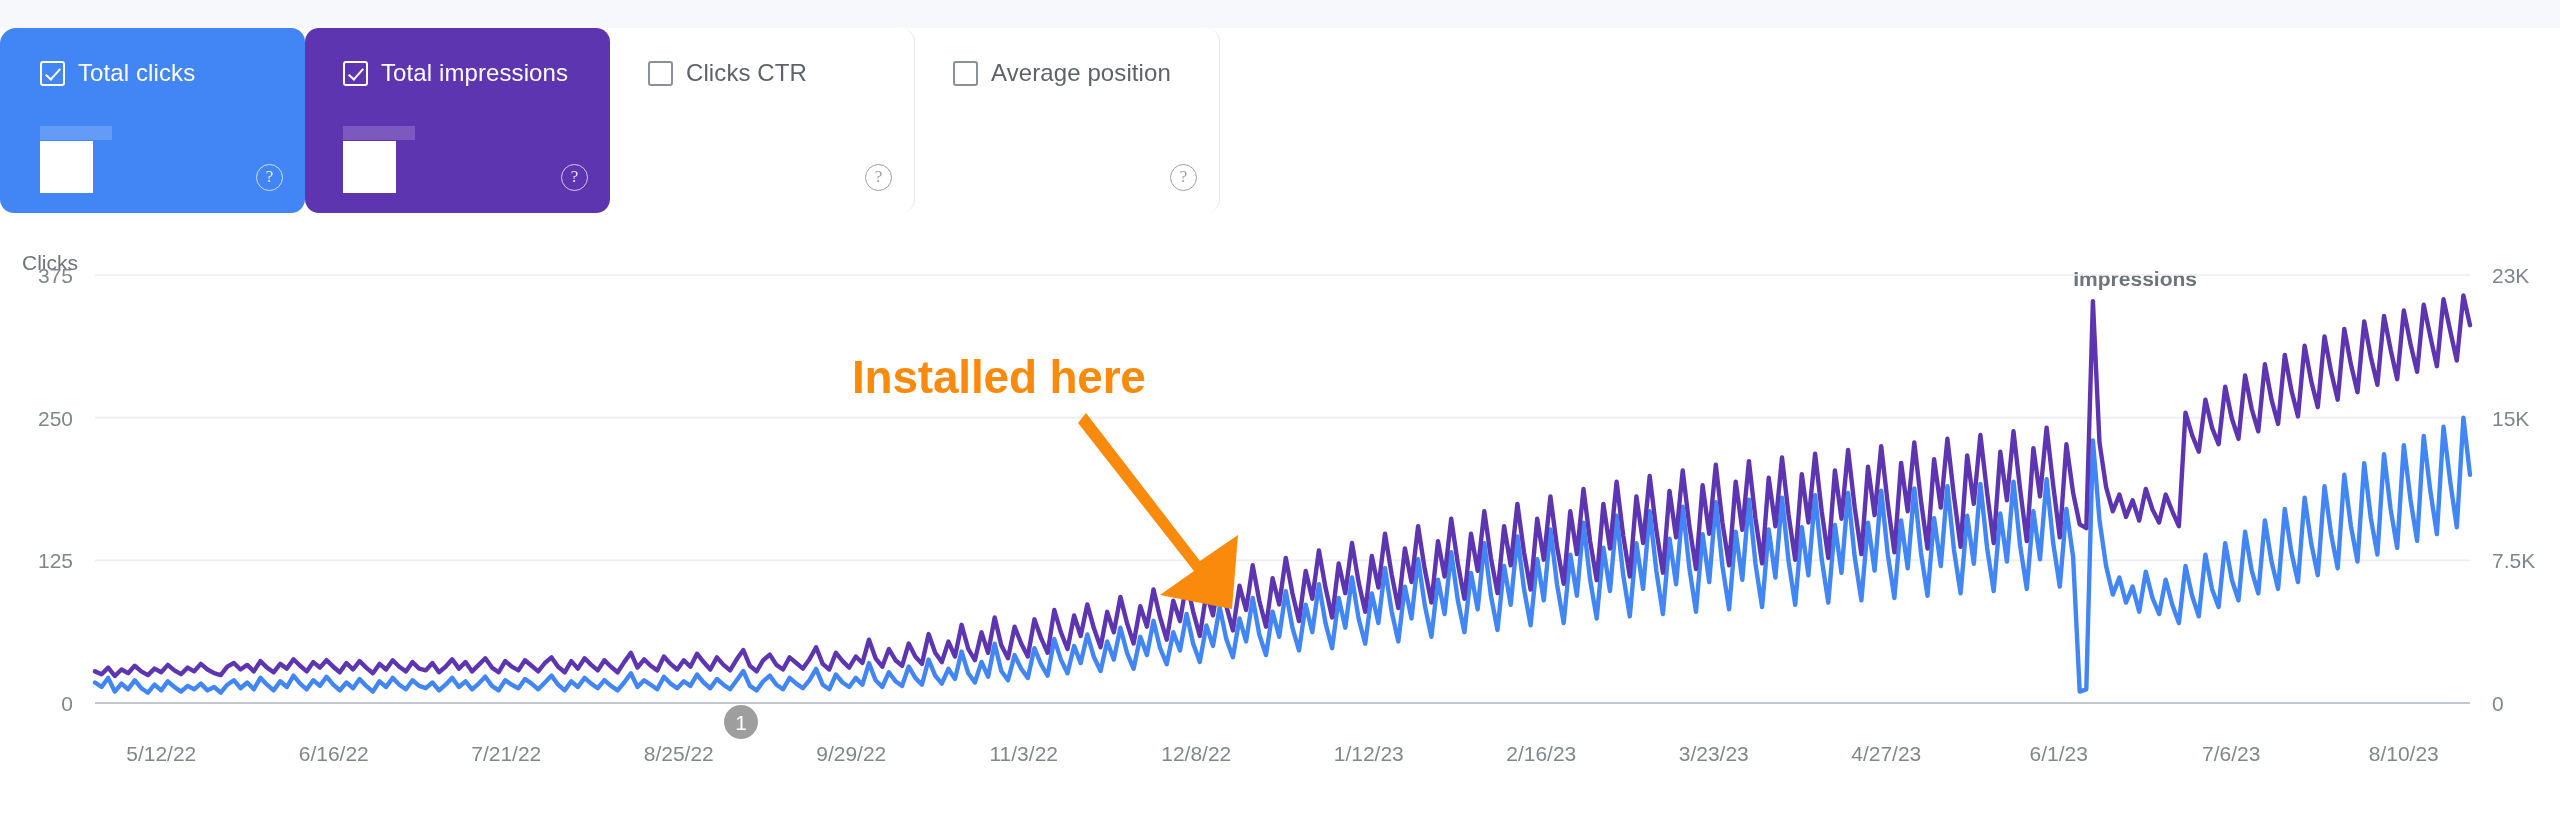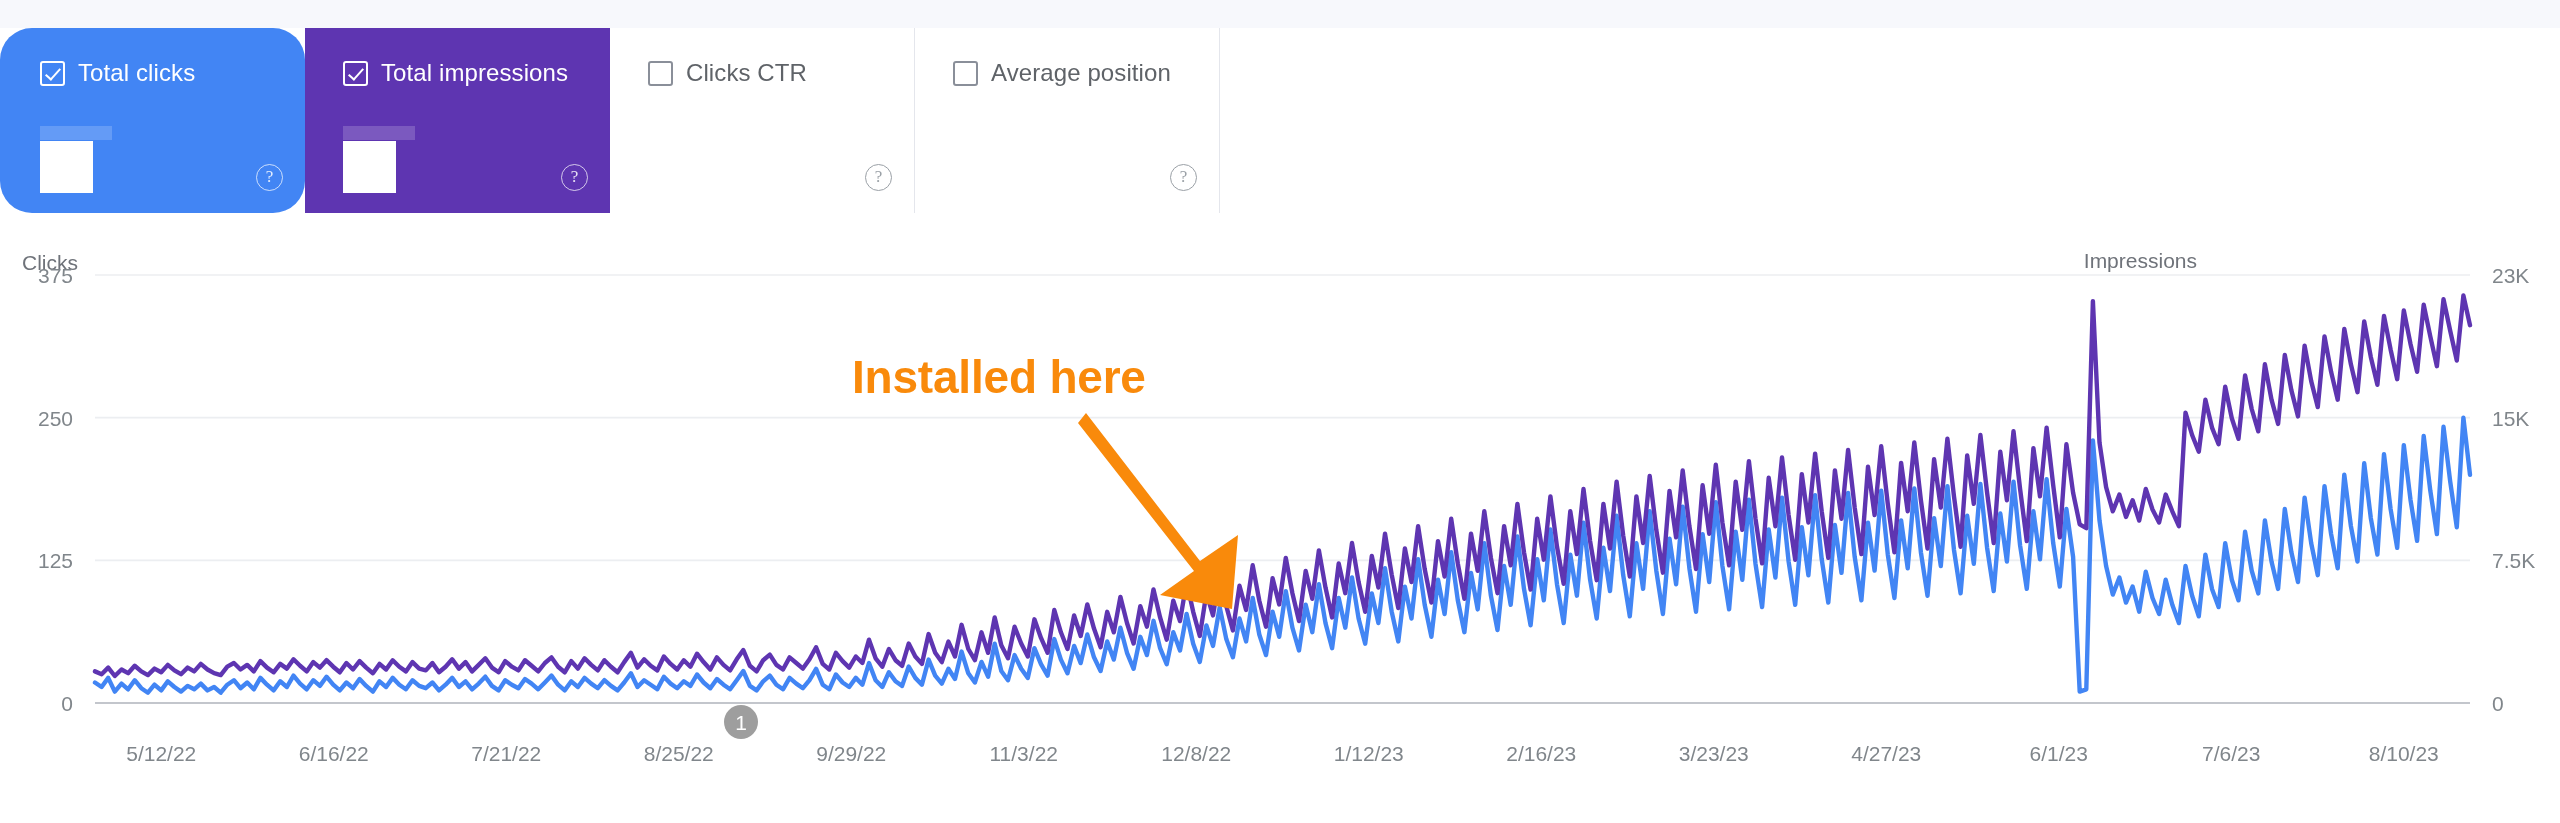--- a/index.html
+++ b/index.html
@@ -37,26 +37,26 @@
     align-items: stretch;
   }
 
   .metric-card {
     position: relative;
     width: 305px;
     height: 185px;
     background: #ffffff;
     border-right: 1px solid #e4e6ec;
     padding: 30px 26px 0 38px;
+    border-radius: 14px;
   }
 
   .metric-card.first {
     border-top-left-radius: 16px;
     padding-left: 40px;
-    border-radius: 32px;
   }
 
   .metric-card.selected-clicks {
     background: #4285f4;
     border-right: none;
   }
 
   .metric-card.selected-impressions {
     background: #5e35b1;
     border-right: none;
@@ -165,21 +165,21 @@
     background: #ffffff;
   }
 
   .axis-title {
     position: absolute;
     font-size: 21px;
     color: #6f737a;
     white-space: nowrap;
   }
   .axis-title.left  { left: 22px;  top: 38px; }
-  .axis-title.right { right: 16px; top: 36px; }
+  .axis-title.right { right: 16px; top: 54px; font-weight: bold; }
 
   .chart-svg {
     position: absolute;
     left: 0; top: 0;
     width: 2560px;
     height: 610px;
   }
 
   .tick-label {
     font-size: 21px;

